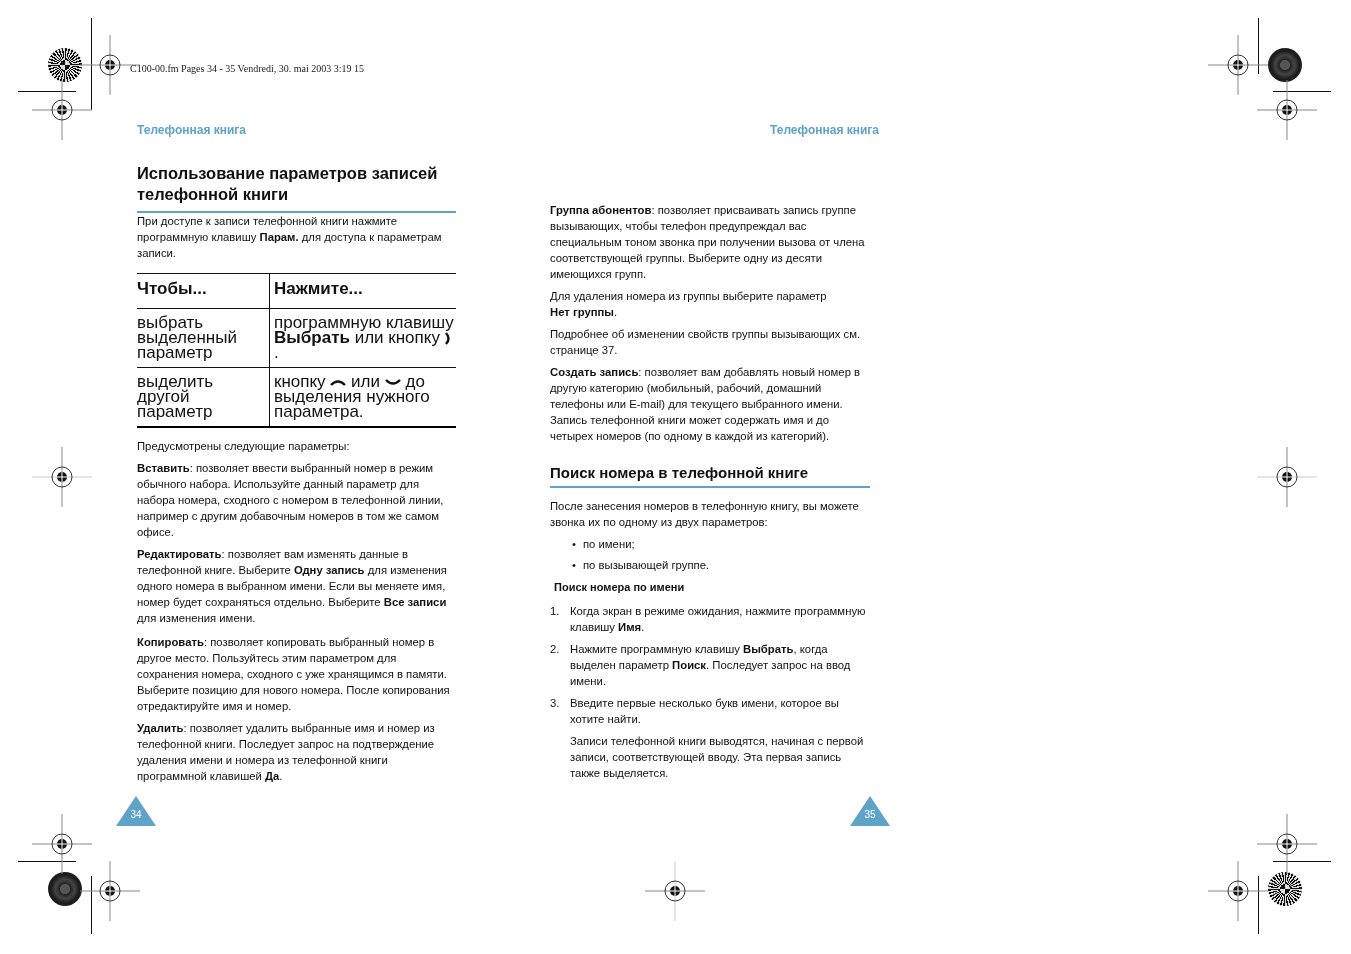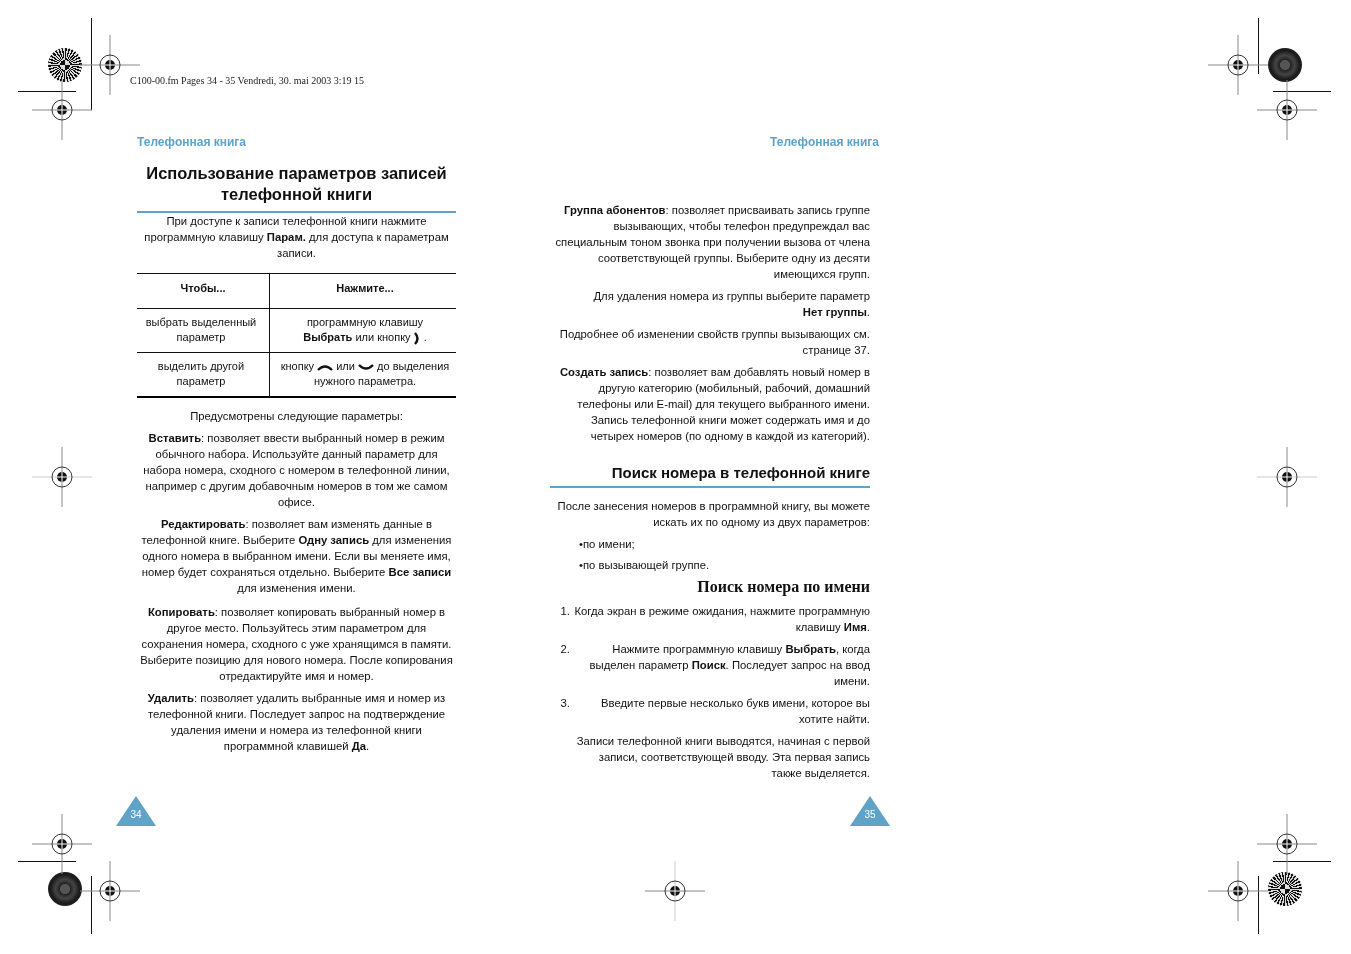--- a/index.html
+++ b/index.html
@@ -1,32 +1,32 @@
 <!DOCTYPE html>
 <html><head>
 <meta charset="utf-8">
 <style>
   html, body { margin:0; padding:0; background:#fff; }
   body { width:1351px; height:954px; position:relative; overflow:hidden;
          font-family:"Liberation Sans", sans-serif; color:#111; }
-  .abs { position:absolute;margin-top:12px; }
+  .abs { position:absolute; }
   .trim { position:absolute; background:#111; }
   .hline { height:1px; }
   .vline { width:1px; }
   .reg { position:absolute; width:60px; height:60px; }
   .rosette { position:absolute; width:34px; height:34px; border-radius:50%; }
   .fileinfo { font-family:"Liberation Serif", serif; font-size:10px; color:#222; }
   .runhead { font-size:12px; font-weight:bold; color:#5fa3c8; }
   .page { position:absolute; font-size:11.3px; line-height:16px; }
   .page p { margin:0 0 6px 0; }
   .h1 { font-size:16.5px; font-weight:bold; line-height:21px; margin:0;
         padding-bottom:6px; border-bottom:2px solid #5fa3c8; }
   .h2 { font-size:13px; font-weight:bold; line-height:18px; margin:0; }
-  .h3 { font-size:16px; font-weight:bold; margin:0 0 8px 10px;font-family:Liberation Serif, serif; }
-  table.ptable { border-collapse:collapse; width:319px; font-size:11px; line-height:15px; }
+  .h3 { font-size:11px; font-weight:bold; margin:0 0 8px 4px; }
+  table.ptable { border-collapse:collapse; width:319px; font-size:17px; line-height:15px; }
   table.ptable td { vertical-align:top; padding:6px 0 7px 0; border-top:1px solid #111; }
   table.ptable tr:last-child td { border-bottom:2px solid #000000; }
   table.ptable td.c1 { width:128px; border-right:1px solid #111; padding-right:4px; }
   table.ptable td.c2 { padding-left:4px; }
   table.ptable tr.hdr td { font-weight:bold; padding:7px 0 12px 0; }
   table.ptable tr.hdr td.c2 { padding-left:4px; }
   b { font-weight:bold; }
   .bul { display:flex; margin:0 0 5px 22px; }
   .bul .dot { width:11px; }
   .step { display:flex; margin-bottom:6px; }
@@ -147,21 +147,21 @@
       <circle cx="30" cy="30" r="5" fill="#111"></circle>
       <line x1="25" y1="30" x2="35" y2="30" stroke="#fff"></line>
       <line x1="30" y1="25" x2="30" y2="35" stroke="#fff"></line>
     </svg>
 </div>
 
 <div class="abs fileinfo" style="left:130px;top:63px;">C100-00.fm  Pages 34 - 35  Vendredi, 30. mai 2003  3:19 15</div>
 
 <div class="abs runhead" style="left:137px;top:123px;">Телефонная книга</div>
 
-<div class="page" style="left:137px;top:163px;width:319px;text-align:center;">
+<div class="page" style="left:137px;top:163px;width:319px;">
   <h1 class="h1">
     <span>Использование параметров записей</span><br>
     <span>телефонной книги</span>
   </h1>
 
   <p style=""><span>При доступе к записи телефонной книги нажмите программную клавишу </span><b>Парам.</b><span> для доступа к параметрам записи.</span></p>
 
   <table class="ptable" style="margin-top:12px;margin-bottom:10px;">
     <tbody>
         <tr class="hdr">
@@ -196,32 +196,32 @@
 
   <p><b>Удалить</b><span>: позволяет удалить выбранные имя и номер из телефонной книги. Последует запрос на подтверждение удаления имени и номера из телефонной книги программной клавишей </span><b>Да</b><span>.</span></p>
 </div>
 
 <div class="pagenum" style="left:116px;top:796px;">
     <span>34</span>
   </div>
 
 <div class="abs runhead" style="left:770px;top:123px;">Телефонная книга</div>
 
-<div class="page" style="left:550px;top:202px;width:320px;text-align:right;">
+<div class="page" style="left:550px;top:202px;width:320px;">
   <p><b>Группа абонентов</b><span>: позволяет присваивать запись группе вызывающих, чтобы телефон предупреждал вас специальным тоном звонка при получении вызова от члена соответствующей группы. Выберите одну из десяти имеющихся групп.</span></p>
 
   <p><span>Для удаления номера из группы выберите параметр </span><br><b>Нет группы</b><span>.</span></p>
 
   <p>Подробнее об изменении свойств группы вызывающих см. странице 37.</p>
 
   <p><b>Создать запись</b><span>: позволяет вам добавлять новый номер в другую категорию (мобильный, рабочий, домашний телефоны или E-mail) для текущего выбранного имени. Запись телефонной книги может содержать имя и до четырех номеров (по одному в каждой из категорий).</span></p>
 
   <h2 class="h2" style="margin-top:20px;padding-bottom:4px;border-bottom:2px solid #5fa3c8;font-size:15px;">Поиск номера в телефонной книге</h2>
 
-  <p style="margin-top:10px;">После занесения номеров в программной книгу, вы можете искать их по одному из двух параметров:</p>
+  <p style="margin-top:10px;">После занесения номеров в телефонную книгу, вы можете звонка их по одному из двух параметров:</p>
 
   <div class="bul" style="margin-top:6px;">
       <span class="dot">•</span>
       <span>по имени;</span>
     </div>
   <div class="bul">
       <span class="dot">•</span>
       <span>по вызывающей группе.</span>
     </div>
 

